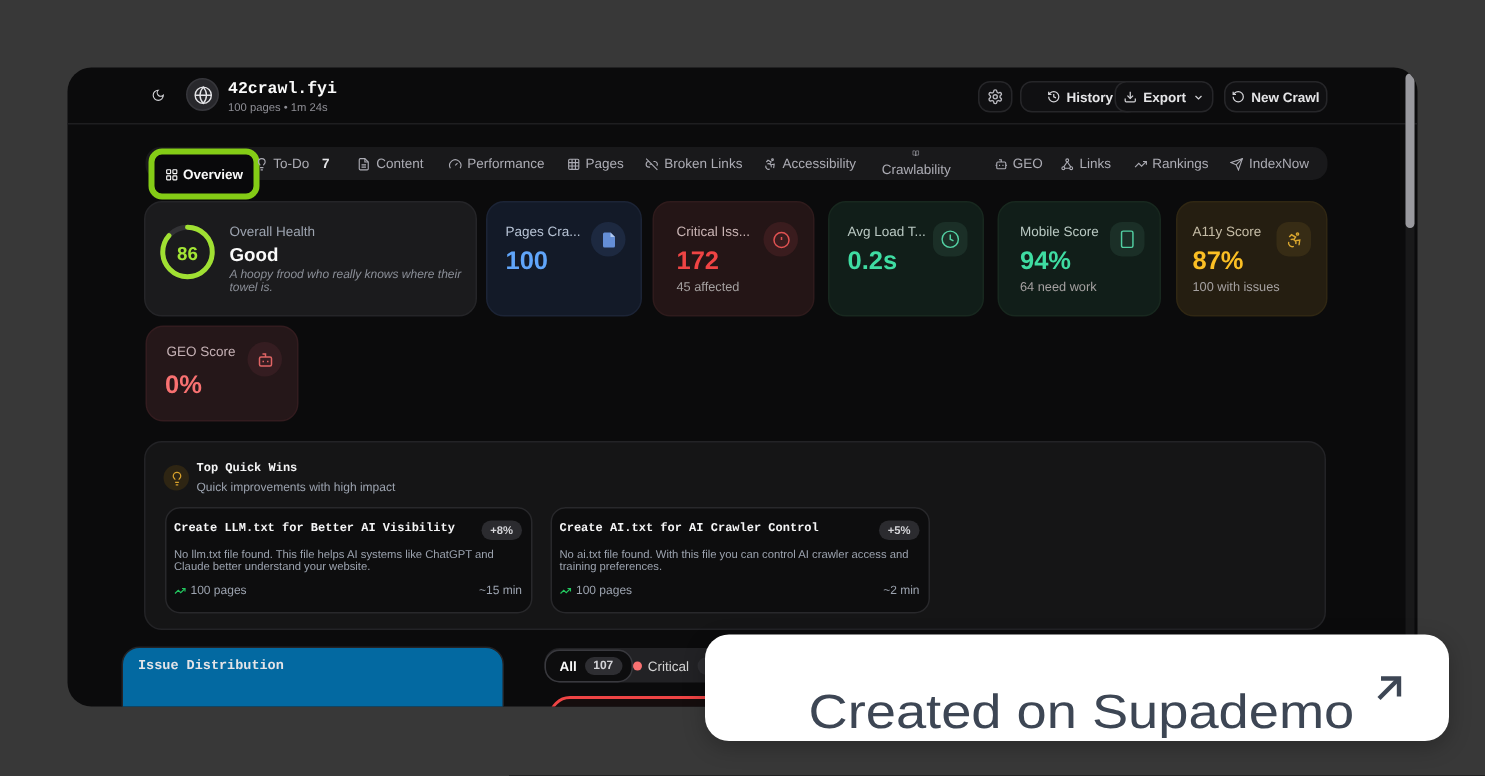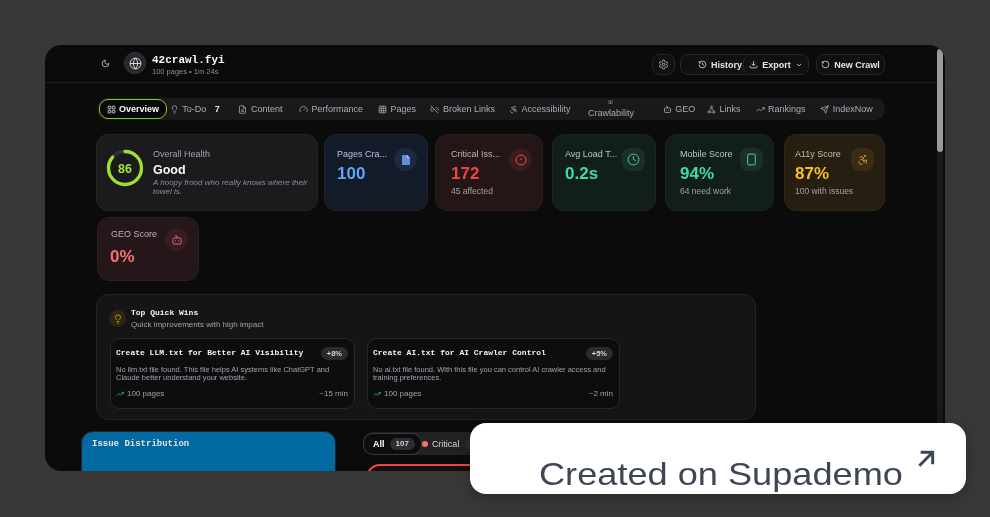--- a/index.html
+++ b/index.html
@@ -14,31 +14,31 @@
 #hdr-sep { position:absolute; left:0; top:37px; width:900px; height:1px; background:#1e1e20; }
 #avatar { position:absolute; left:79px; top:7px; width:22px; height:22px; border-radius:50%; background:#28282c; border:1px solid #36363b; display:flex; align-items:center; justify-content:center; }
 #site { position:absolute; left:107px; top:10px; }
 #site .t1 { font-family:"Liberation Mono",monospace; font-weight:bold; font-size:11px; color:#fafafa; letter-spacing:0px; line-height:11px; }
 #site .t2 { font-size:7.5px; color:#8f8f96; margin-top:2px; line-height:8px; }
 .hbtn { position:absolute; top:9px; height:21px; border:1px solid #262629; border-radius:8px; background:#101012; display:flex; align-items:center; justify-content:center; gap:4px; color:#e5e5e7; font-size:9px; font-weight:bold; }
 
 
 #tabs { position:absolute; left:52px; top:53px; width:788px; height:22px; background:#19191b; border-radius:10px; }
 .tab { position:absolute; top:2px; display:flex; align-items:center; gap:3.5px; color:#acacb4; font-size:9px; height:18px; white-space:nowrap; }
-.tab.active { top:1px; background:#09090b; border:1px solid #84cc16; border-radius:9px; color:#fafafa; font-weight:bold; height:20px; padding:0 7px; }
+.tab.active { top:1px; background:#09090b; border:4px solid #84cc16; border-radius:9px; color:#fafafa; font-weight:bold; height:34px; padding:0 7px; }
 
 
 .card { position:absolute; border-radius:12px; }
 .card .ttl { font-size:9px; color:#9ca3af; }
 .card .num { font-size:17px; font-weight:bold; letter-spacing:0px; line-height:17px; }
 .card .sub { font-size:8.5px; color:#a5a1a1; }
 .chip { position:absolute; top:13px; right:10px; width:23px; height:23px; border-radius:8px; display:flex; align-items:center; justify-content:center; }
 
 
-#qw { position:absolute; left:51px; top:249px; width:660px; height:126px; background:#151516; border:1px solid #232326; border-radius:12px; }
+#qw { position:absolute; left:51px; top:249px; width:788px; height:126px; background:#151516; border:1px solid #232326; border-radius:12px; }
 .qwcard { position:absolute; top:43px; width:247px; height:71px; background:#0d0d0e; border:1px solid #28282b; border-radius:10px; padding:9px 5px 9px 5px; }
 .qwcard .bt { font-family:"Liberation Mono",monospace; font-weight:bold; font-size:8px; color:#f4f4f5; line-height:10px; }
 .qwcard .bd { font-size:7.5px; color:#9ca3af; line-height:8.2px; margin-top:8px; white-space:nowrap; }
 .qwcard .ft { position:absolute; left:5px; right:6px; bottom:10px; display:flex; align-items:center; font-size:8px; color:#9ca3af;justify-content:flex-end; }
 .badge { position:absolute; top:8px; right:6px; background:#2b2b2f; border-radius:7px; font-size:7.5px; font-weight:bold; color:#d4d4d8; padding:2px 6px; }
 
 
 #issue-card { position:absolute; left:36px; top:386px; width:255px; height:60px; background:#0369a1; border:1px solid #232326; border-radius:12px; }
 #filters { position:absolute; left:318px; top:387px; width:420px; height:23px; background:#222225; border-radius:10px; display:flex; align-items:center; }
 #redbox { position:absolute; left:321px; top:419px; width:518px; height:40px; border:2px solid #ef4444; border-radius:14px; background:#150d0d; }

